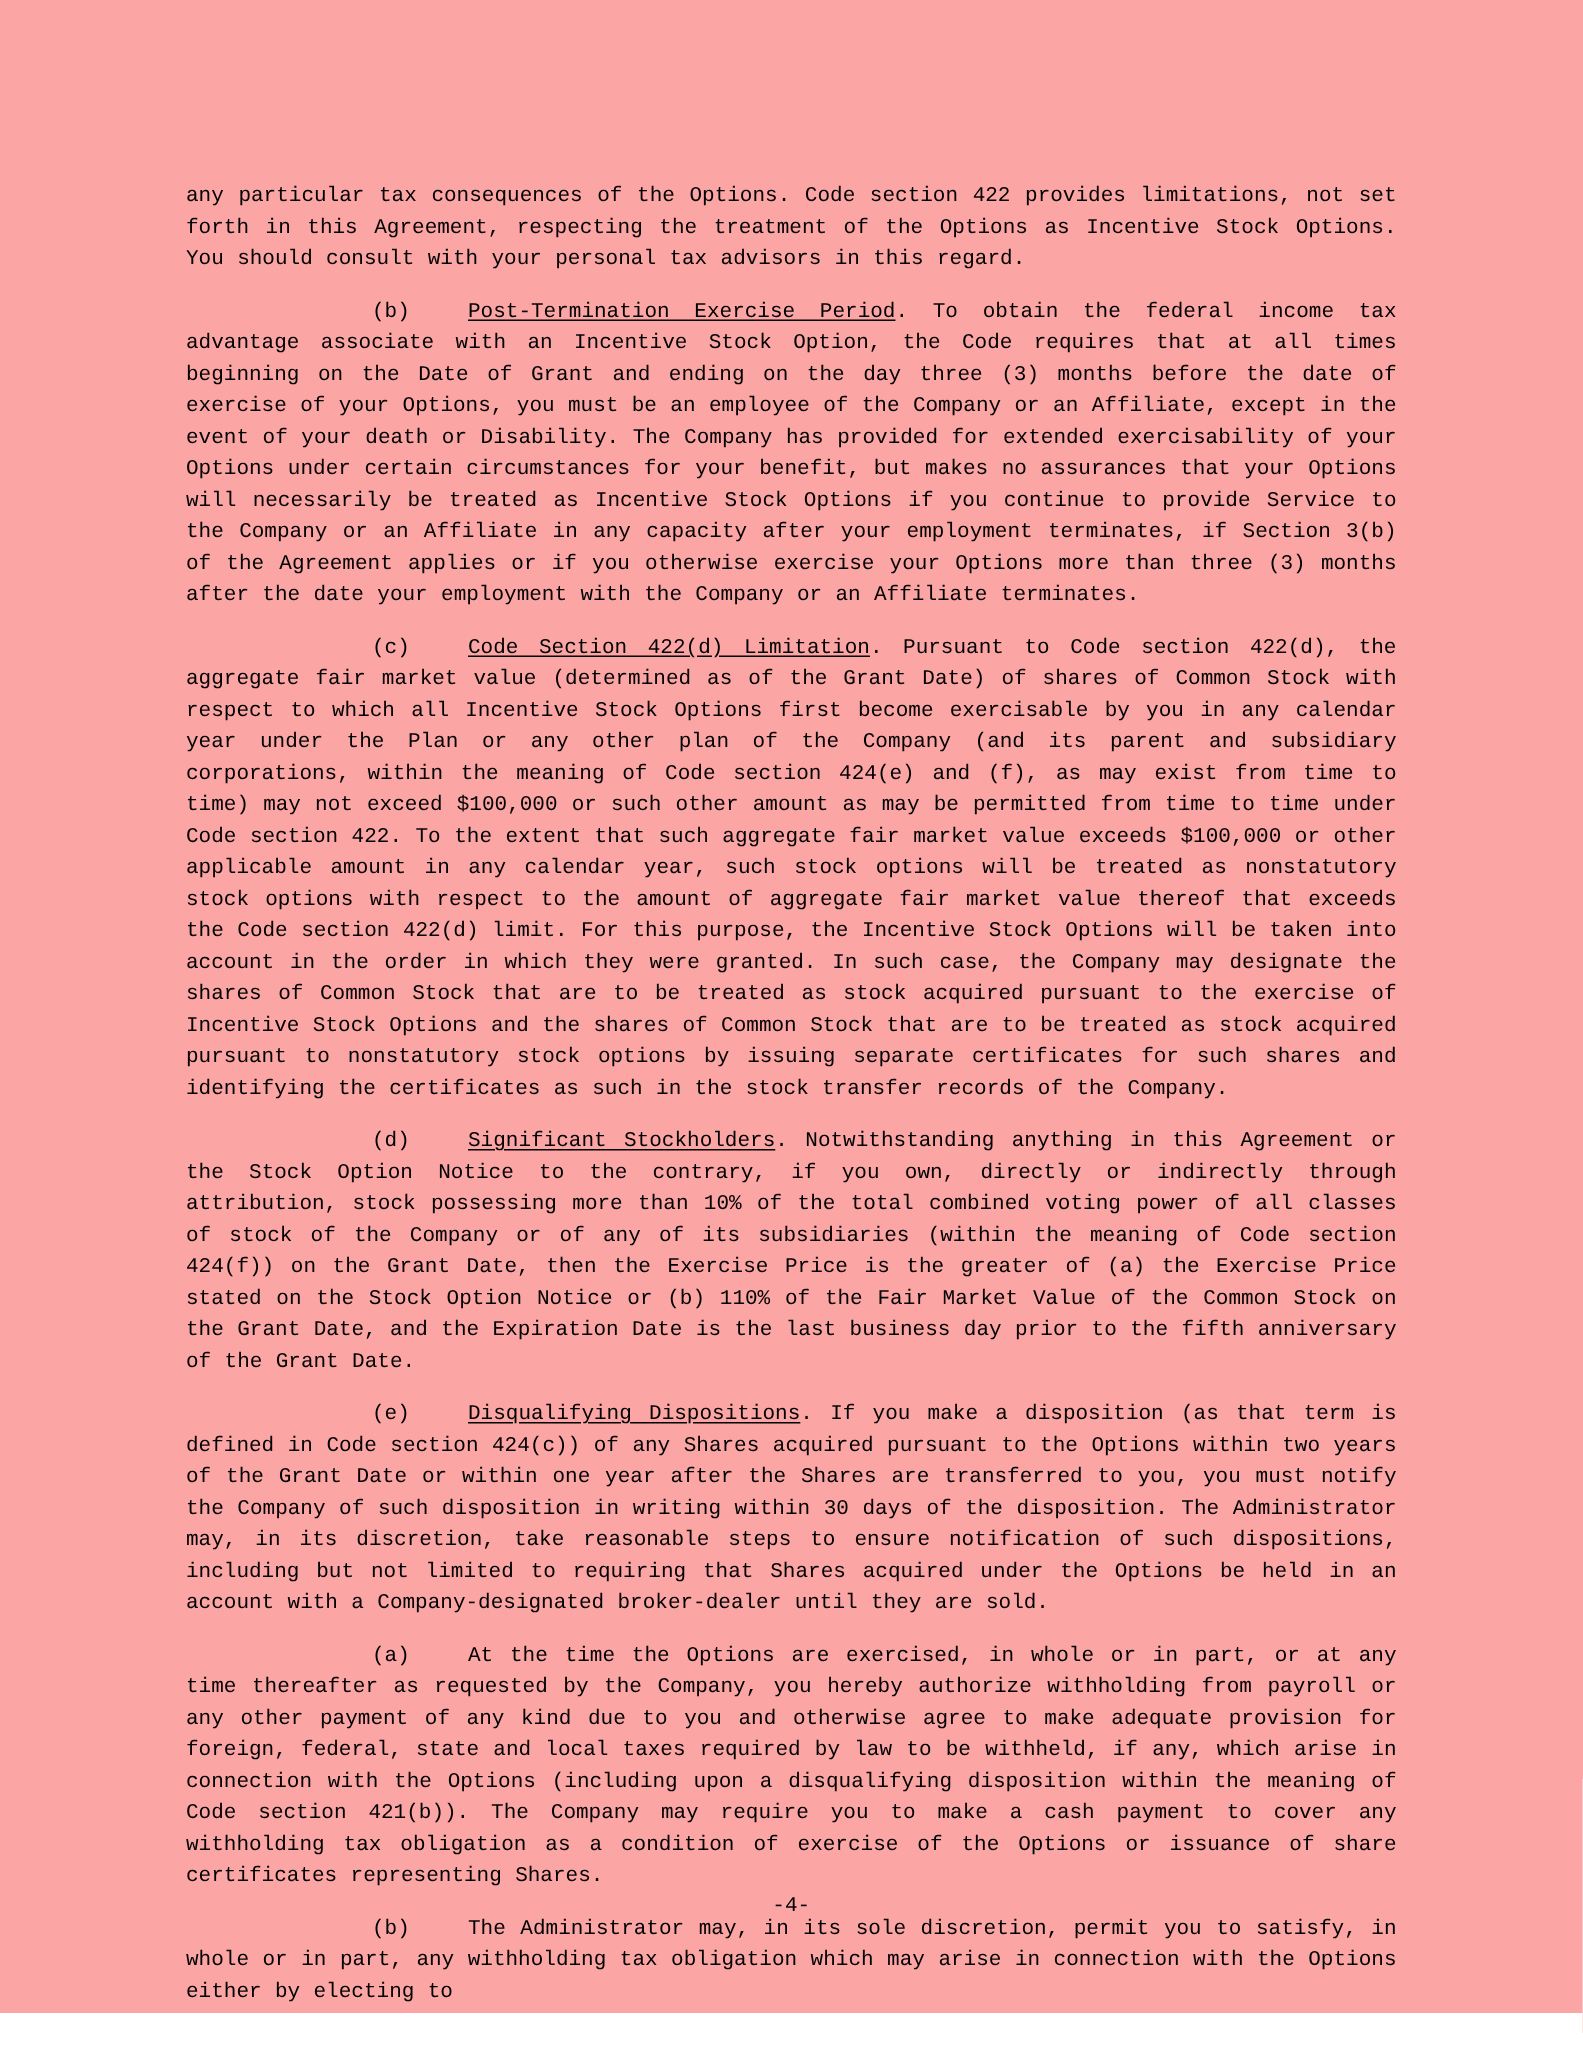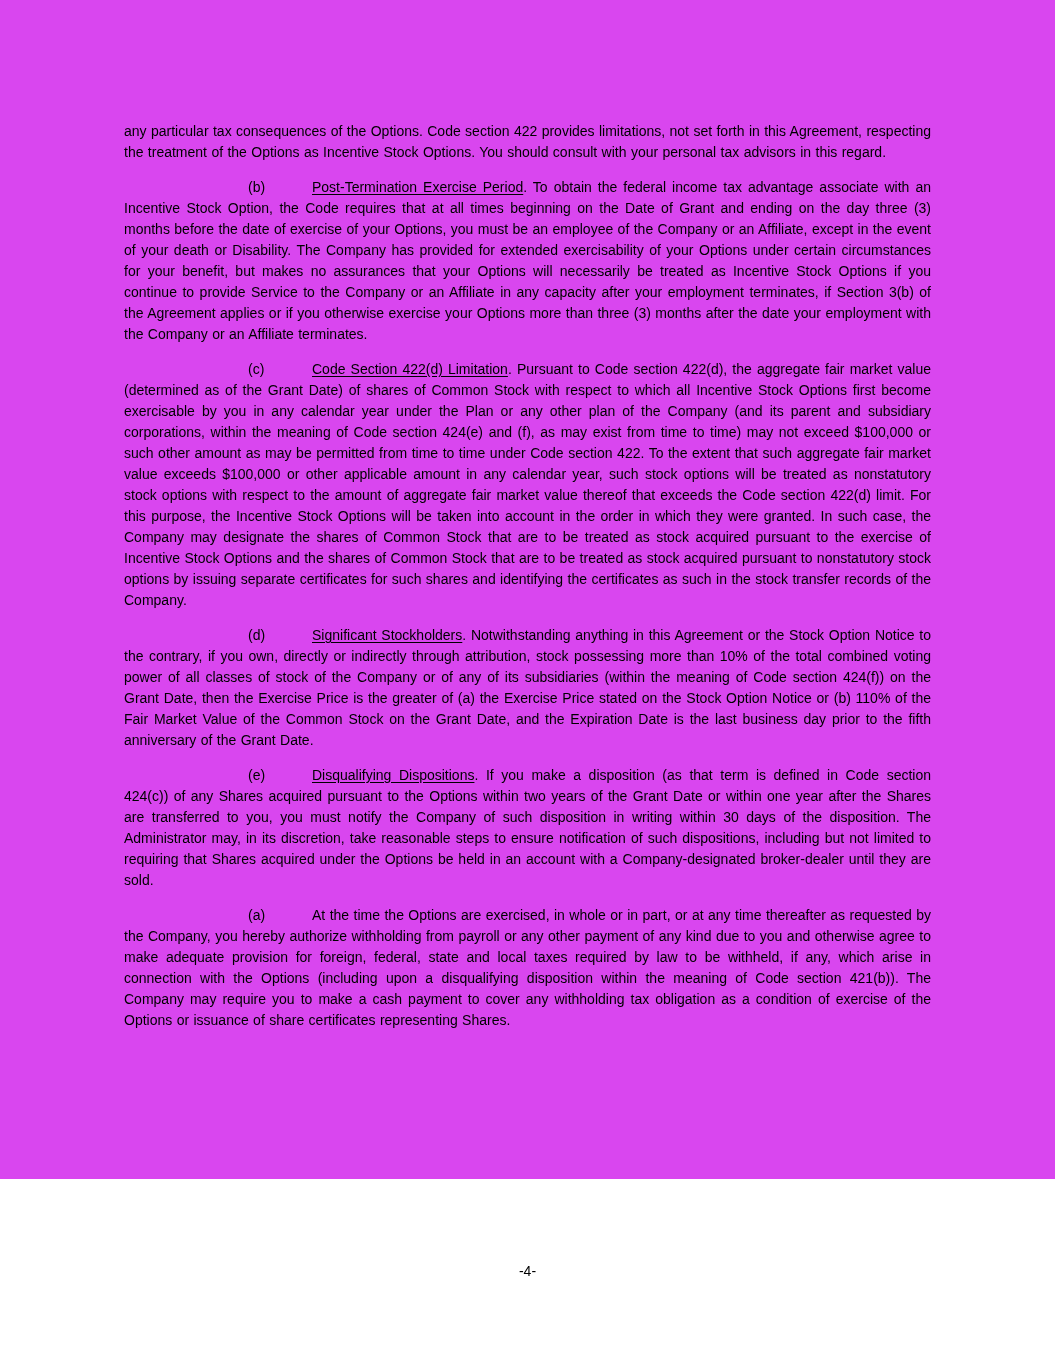--- a/index.html
+++ b/index.html
@@ -10,22 +10,23 @@
     font-family: "Liberation Sans", sans-serif;
     font-size: 14px;
     color: #000000;
     position: relative;
     overflow: hidden;
   }
   .page {
     position: absolute;
     left: 0; top: 0;
     width: 1055px;
-    height: 1179px;
-    background: #d946ef;
+    height: 1342px;
+    background: #fca5a5;
+    font-family: Liberation Mono, monospace;
   }
   .content {
     position: absolute;
     left: 124px;
     top: 121px;
     width: 807px;
   }
   .para {
     text-align: justify;
     line-height: 21px;
@@ -58,17 +59,18 @@
 
     <p class="para"><span class="tab-1in"></span><span class="label-box">(c)</span><span class="heading-u">Code Section 422(d) Limitation</span><span>. Pursuant to Code section 422(d), the aggregate fair market value (determined as of the Grant Date) of shares of Common Stock with respect to which all Incentive Stock Options first become exercisable by you in any calendar year under the Plan or any other plan of the Company (and its parent and subsidiary corporations, within the meaning of Code section 424(e) and (f), as may exist from time to time) may not exceed $100,000 or such other amount as may be permitted from time to time under Code section 422. To the extent that such aggregate fair market value exceeds $100,000 or other applicable amount in any calendar year, such stock options will be treated as nonstatutory stock options with respect to the amount of aggregate fair market value thereof that exceeds the Code section 422(d) limit. For this purpose, the Incentive Stock Options will be taken into account in the order in which they were granted. In such case, the Company may designate the shares of Common Stock that are to be treated as stock acquired pursuant to the exercise of Incentive Stock Options and the shares of Common Stock that are to be treated as stock acquired pursuant to nonstatutory stock options by issuing separate certificates for such shares and identifying the certificates as such in the stock transfer records of the Company.</span></p>
 
     <p class="para"><span class="tab-1in"></span><span class="label-box">(d)</span><span class="heading-u">Significant Stockholders</span><span>. Notwithstanding anything in this Agreement or the Stock Option Notice to the contrary, if you own, directly or indirectly through attribution, stock possessing more than 10% of the total combined voting power of all classes of stock of the Company or of any of its subsidiaries (within the meaning of Code section 424(f)) on the Grant Date, then the Exercise Price is the greater of (a) the Exercise Price stated on the Stock Option Notice or (b) 110% of the Fair Market Value of the Common Stock on the Grant Date, and the Expiration Date is the last business day prior to the fifth anniversary of the Grant Date.</span></p>
 
     <p class="para"><span class="tab-1in"></span><span class="label-box">(e)</span><span class="heading-u">Disqualifying Dispositions</span><span>. If you make a disposition (as that term is defined in Code section 424(c)) of any Shares acquired pursuant to the Options within two years of the Grant Date or within one year after the Shares are transferred to you, you must notify the Company of such disposition in writing within 30 days of the disposition. The Administrator may, in its discretion, take reasonable steps to ensure notification of such dispositions, including but not limited to requiring that Shares acquired under the Options be held in an account with a Company-designated broker-dealer until they are sold.</span></p>
 
 
     <p class="para"><span class="tab-1in"></span><span class="label-box">(a)</span><span>At the time the Options are exercised, in whole or in part, or at any time thereafter as requested by the Company, you hereby authorize withholding from payroll or any other payment of any kind due to you and otherwise agree to make adequate provision for foreign, federal, state and local taxes required by law to be withheld, if any, which arise in connection with the Options (including upon a disqualifying disposition within the meaning of Code section 421(b)). The Company may require you to make a cash payment to cover any withholding tax obligation as a condition of exercise of the Options or issuance of share certificates representing Shares.</span></p>
 
+    <p class="para"><span class="tab-1in"></span><span class="label-box">(b)</span><span>The Administrator may, in its sole discretion, permit you to satisfy, in whole or in part, any withholding tax obligation which may arise in connection with the Options either by electing to</span></p>
 
   </main>
 
   <footer class="footer">-4-</footer>
 </div>
 
 </body></html>

